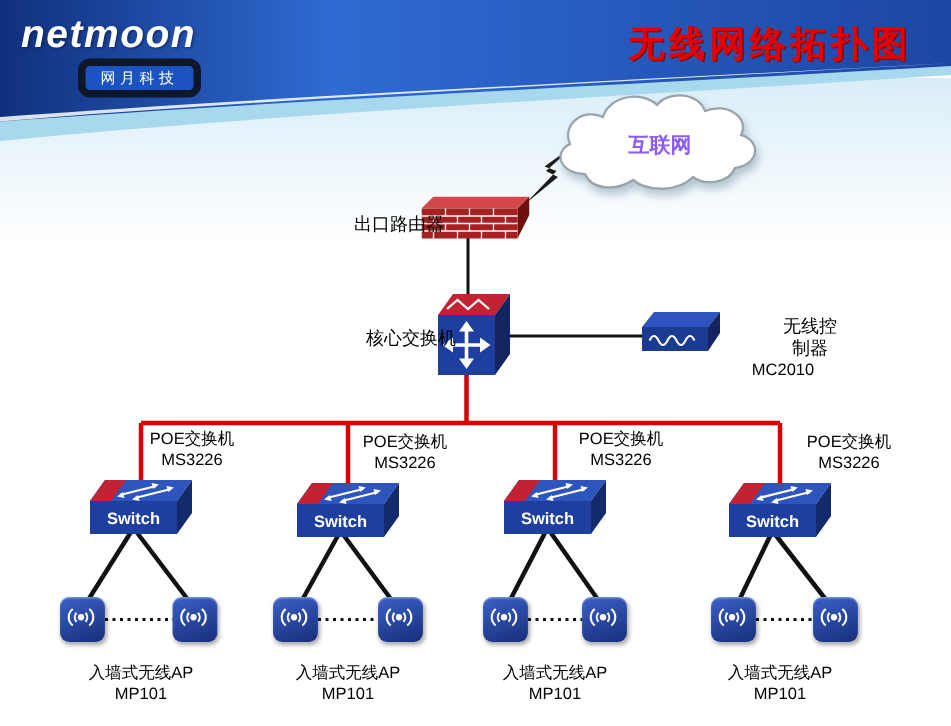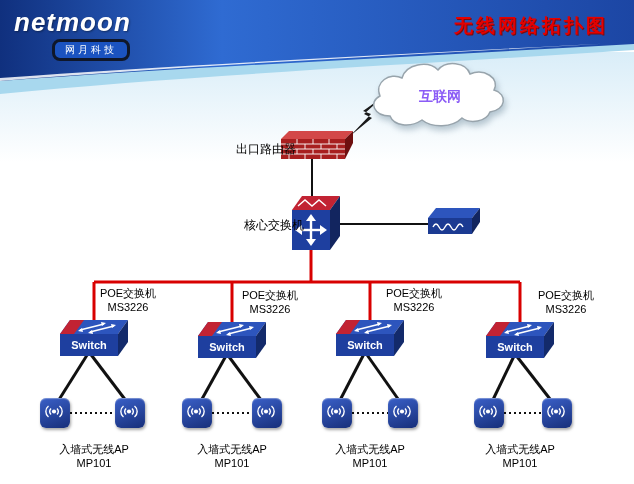--- a/index.html
+++ b/index.html
@@ -4,22 +4,22 @@
 <style>
   html,body{margin:0;padding:0;}
   body{font-family:"Liberation Sans",sans-serif;}
   #slide{position:relative;width:634px;height:484px;background:#ffffff;overflow:hidden;}
   .abs{position:absolute;}
   
   #bg-tint{left:0;top:52px;width:634px;height:130px;background:linear-gradient(180deg,#d9edf8 0%,rgba(255,255,255,0) 85%);z-index:0;}
   
   #header{left:0;top:0;width:634px;height:100px;z-index:5;pointer-events:none;}
   #logo{left:14px;top:7px;z-index:6;color:#fff;font-style:italic;font-weight:bold;font-size:26px;letter-spacing:1px;text-shadow:1px 1px 2px rgba(0,0,0,.4);}
-  #logo-sub{left:52px;top:39px;z-index:6;color:#fff;font-size:10px;letter-spacing:3px;background:#1b53c0;border:3px solid #0f172a;border-radius:8px;padding:1px 10px;}
-  #title{right:26px;top:13px;z-index:6;color:#e60000;font-size:19px;font-weight:bold;letter-spacing:3px;text-shadow:1px 1px 0 #7a0c0c;font-family:"DejaVu Sans",sans-serif;}
+  #logo-sub{left:52px;top:39px;z-index:6;color:#fff;font-size:10px;letter-spacing:3px;background:#1b53c0;border:5px solid #0f172a;border-radius:8px;padding:1px 10px;}
+  #title{right:26px;top:13px;z-index:6;color:#e60000;font-size:24px;font-weight:bold;letter-spacing:3px;text-shadow:1px 1px 0 #7a0c0c;font-family:"DejaVu Sans",sans-serif;}
   
   #connectors{left:0;top:0;width:634px;height:484px;z-index:1;}
   .node{z-index:2;}
   .lbl{z-index:3;color:#000;}
   .lbl.c{text-align:center;}
   .lbl.r{text-align:right;}
   .small{font-size:11px;line-height:14px;}
   .mid{font-size:12px;line-height:15px;margin-left:36px;}
   #internet-label{color:#8b5cf6;font-weight:bold;font-size:14px;z-index:3;text-align:center;}
   
@@ -119,20 +119,24 @@
     </g>
   </svg>
   <div class="abs lbl r mid" style="left:200px;top:218px;width:68px">核心交换机</div>
 
   <svg class="abs node" style="left:428px;top:208px" width="52" height="30" viewBox="0 0 52 30">
     <polygon points="8,0 52,0 44,10 0,10" fill="#2d55bd"></polygon>
     <polygon points="44,10 52,0 52,14 44,26" fill="#12255f"></polygon>
     <rect x="0" y="10" width="44" height="16" fill="#1b3a92"></rect>
     <path d="M5,19 q3,-6 6,0 q3,6 6,0 q3,-6 6,0 q3,6 6,0 q3,-6 6,0" fill="none" stroke="#ffffff" stroke-width="1.4"></path>
   </svg>
+  <div class="abs lbl c" style="left:484px;top:210px;width:76px">
+    <div class="mid">无线控制器</div>
+    <div class="small">MC2010</div>
+  </div>
 
   <svg class="abs node" style="left:60px;top:318px" width="74" height="40" viewBox="0 0 74 40">
     <polygon points="10,2 68,2 58,16 0,16" fill="#2d55bd"></polygon>
     <polygon points="10,2 24,2 14,16 0,16" fill="#c22333"></polygon>
     <polygon points="58,16 68,2 68,24 58,38" fill="#132a6b"></polygon>
     <rect x="0" y="16" width="58" height="22" fill="#1e3f9f"></rect>
     <g stroke="#ffffff" stroke-width="1.5">
         <line x1="20" y1="12" x2="44" y2="6"></line>
         <line x1="30" y1="14" x2="54" y2="8"></line>
       </g>

